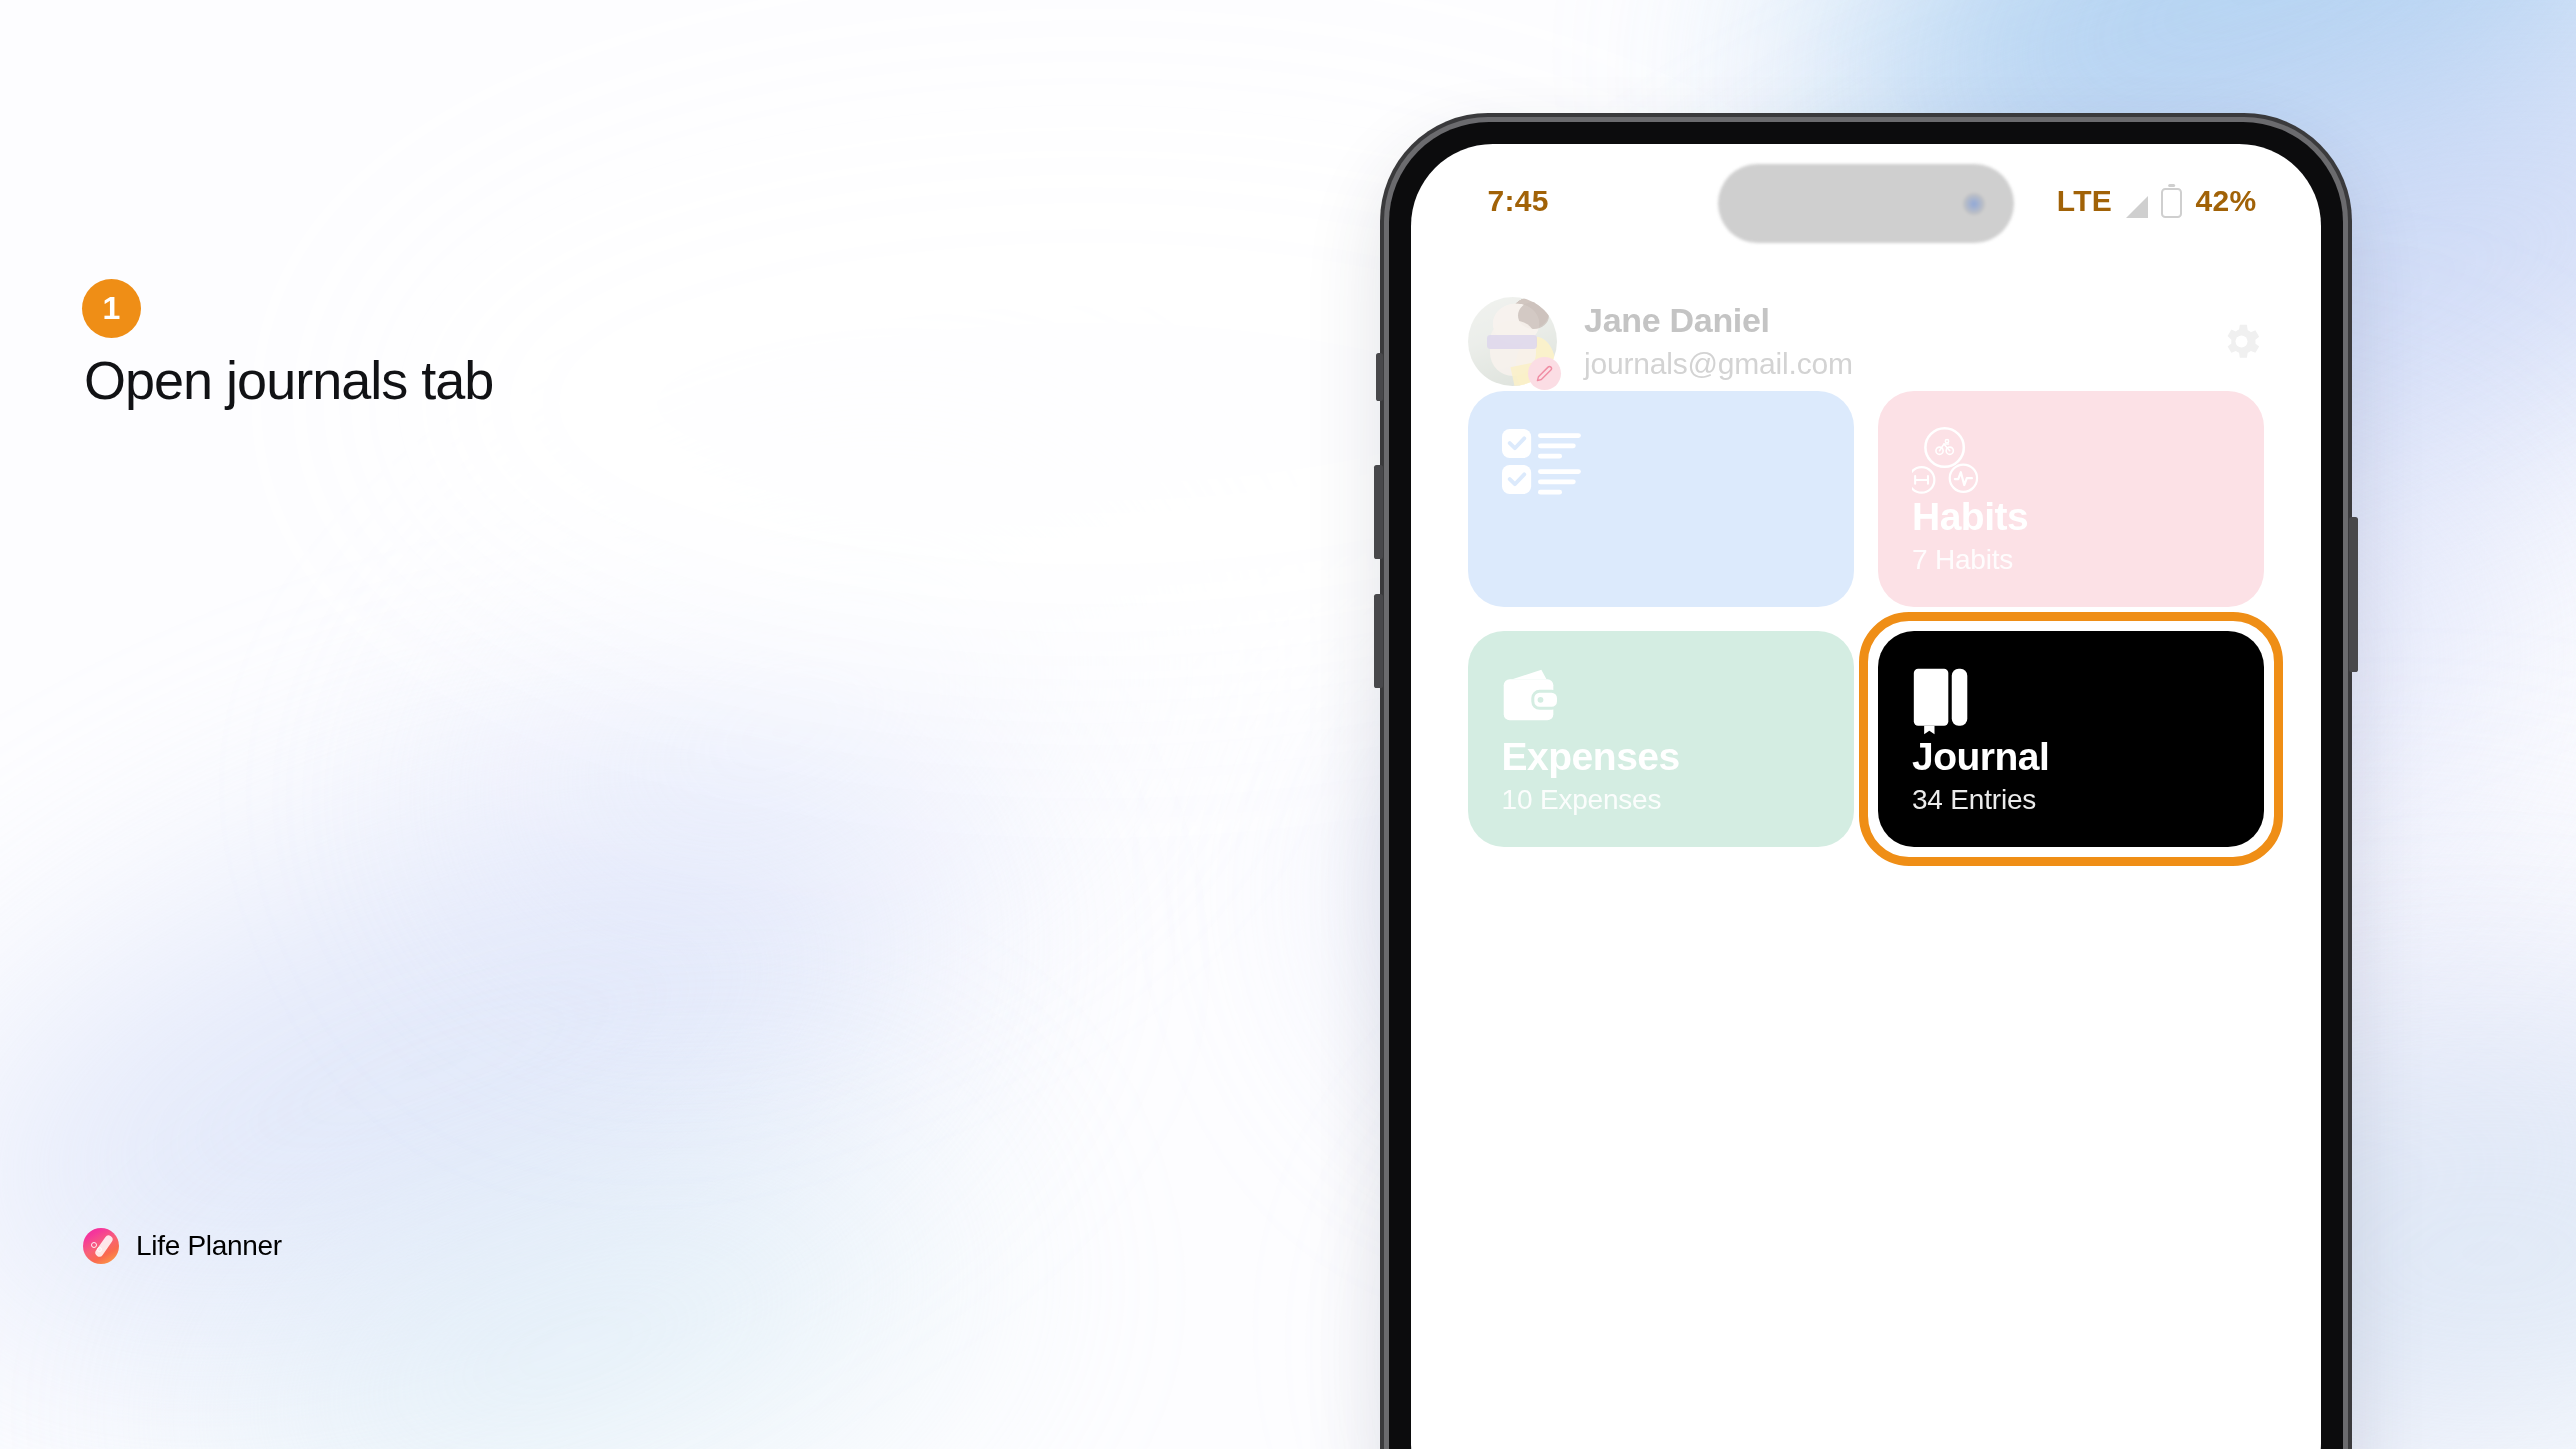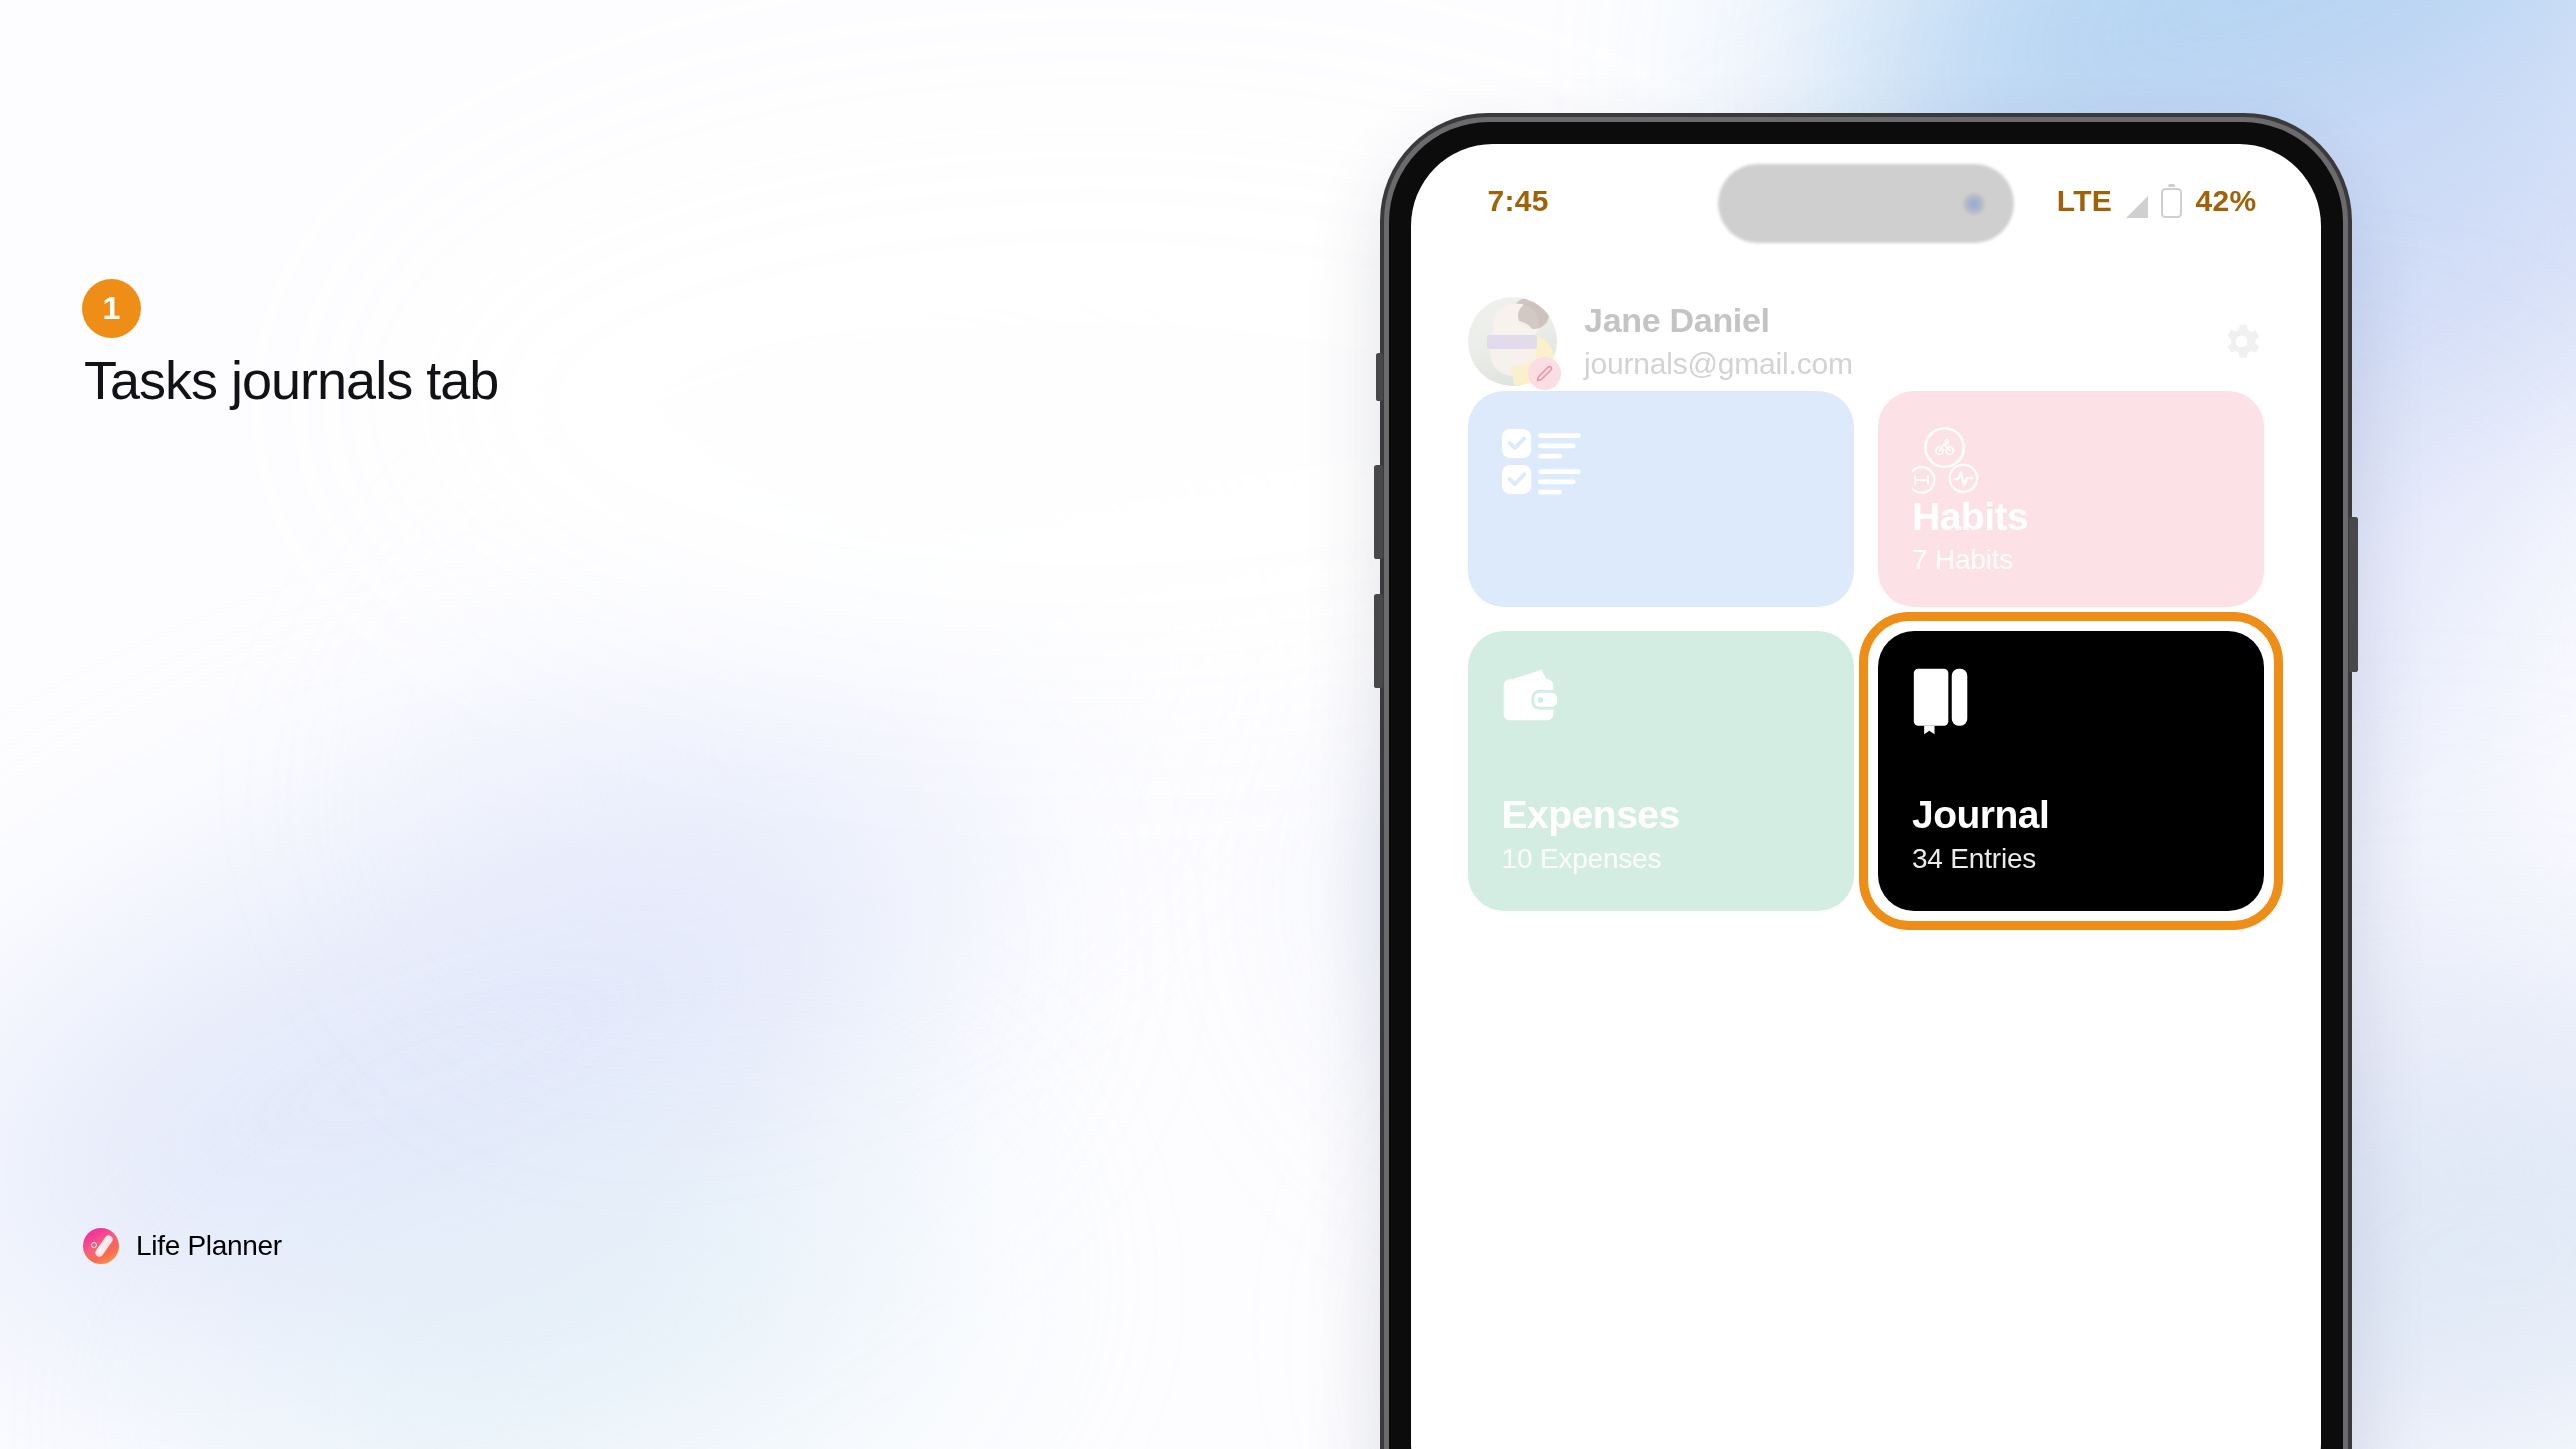--- a/index.html
+++ b/index.html
@@ -179,21 +179,21 @@
   .grid {
     position: absolute; left: 57px; right: 57px; top: 247px;
     display: grid; grid-template-columns: 1fr 1fr;
     gap: 24px;
   }
   .card {
     position: relative; border-radius: 36px; padding: 36px 34px;
     box-sizing: border-box; height: 216px;
     display: flex; flex-direction: column; justify-content: space-between;
   }
-  .card.tall { height: 280px; }
+  .card.tall { height: 216px; }
   .card-title { font-size: 39px; font-weight: 700; color: #ffffff;
                 letter-spacing: -0.5px; line-height: 1.05; }
   .card-sub { font-size: 28px; color: #ffffff; opacity: .92;
               letter-spacing: -0.2px; margin-top: 6.9px; }
   .card-icon { height: 70px; }
 
   .card-tasks    { background: #dceafc; }
   .card-habits   { background: #fce1e6; }
   .card-expenses { background: #d4ede2; }
   .card-journal  { background: #000000; }
@@ -219,21 +219,21 @@
     <div class="blob blob-e"></div>
     <div class="blob blob-f"></div>
     <div class="blob blob-g"></div>
     <div class="blob blob-h"></div>
     <div class="blob blob-white"></div>
   </div>
 
   <div class="step-badge">
     <span>1</span>
   </div>
-  <div class="step-title">Tasks journals tab</div>
+  <div class="step-title">Open journals tab</div>
 
   <div class="brand">
     <div class="brand-mark">
       <div class="slash"></div>
         <div class="dot1"></div>
         <div class="dot2"></div>
     </div>
     <div class="brand-name">Life Planner</div>
   </div>
 

